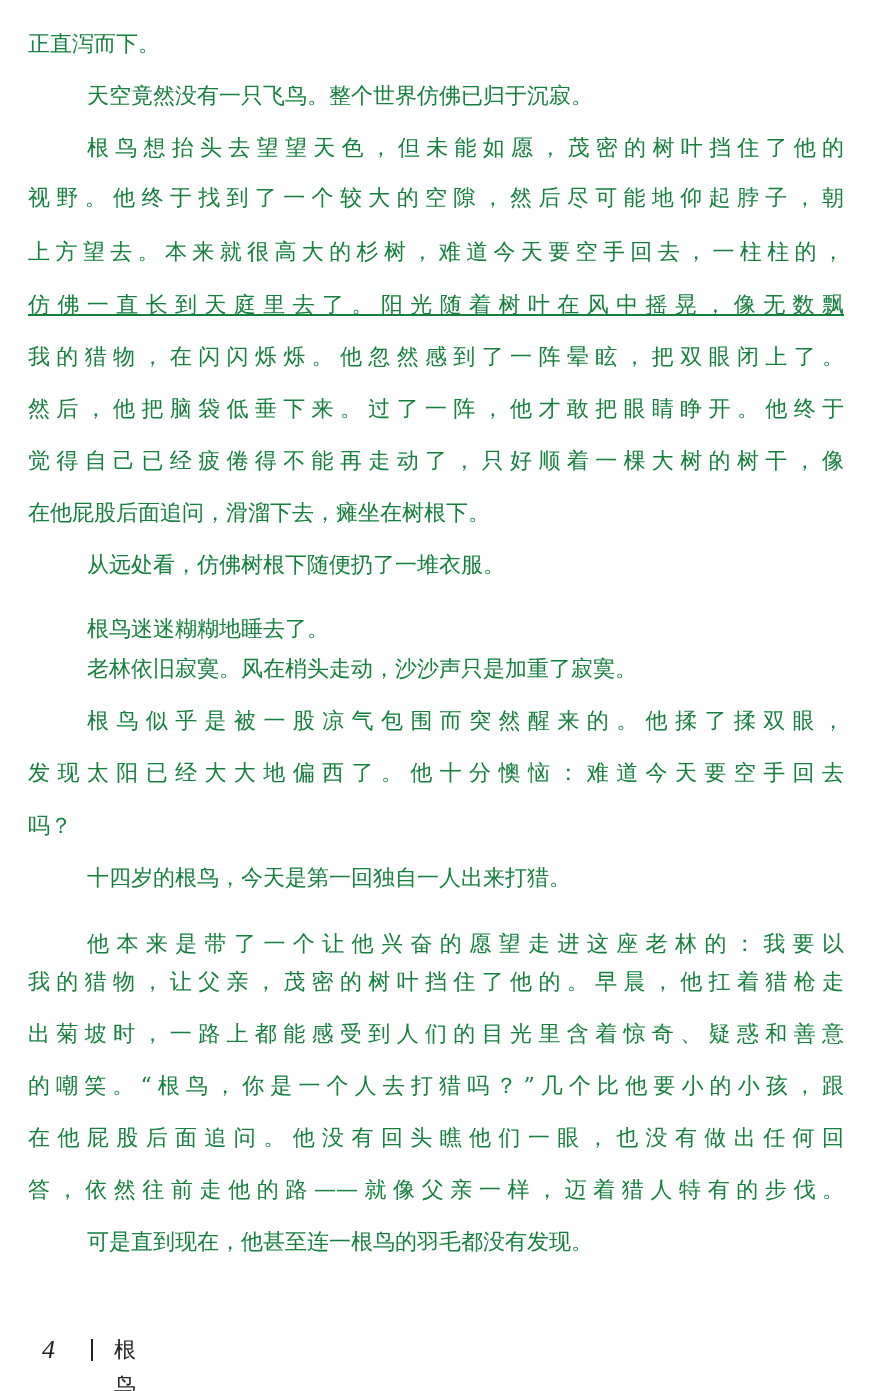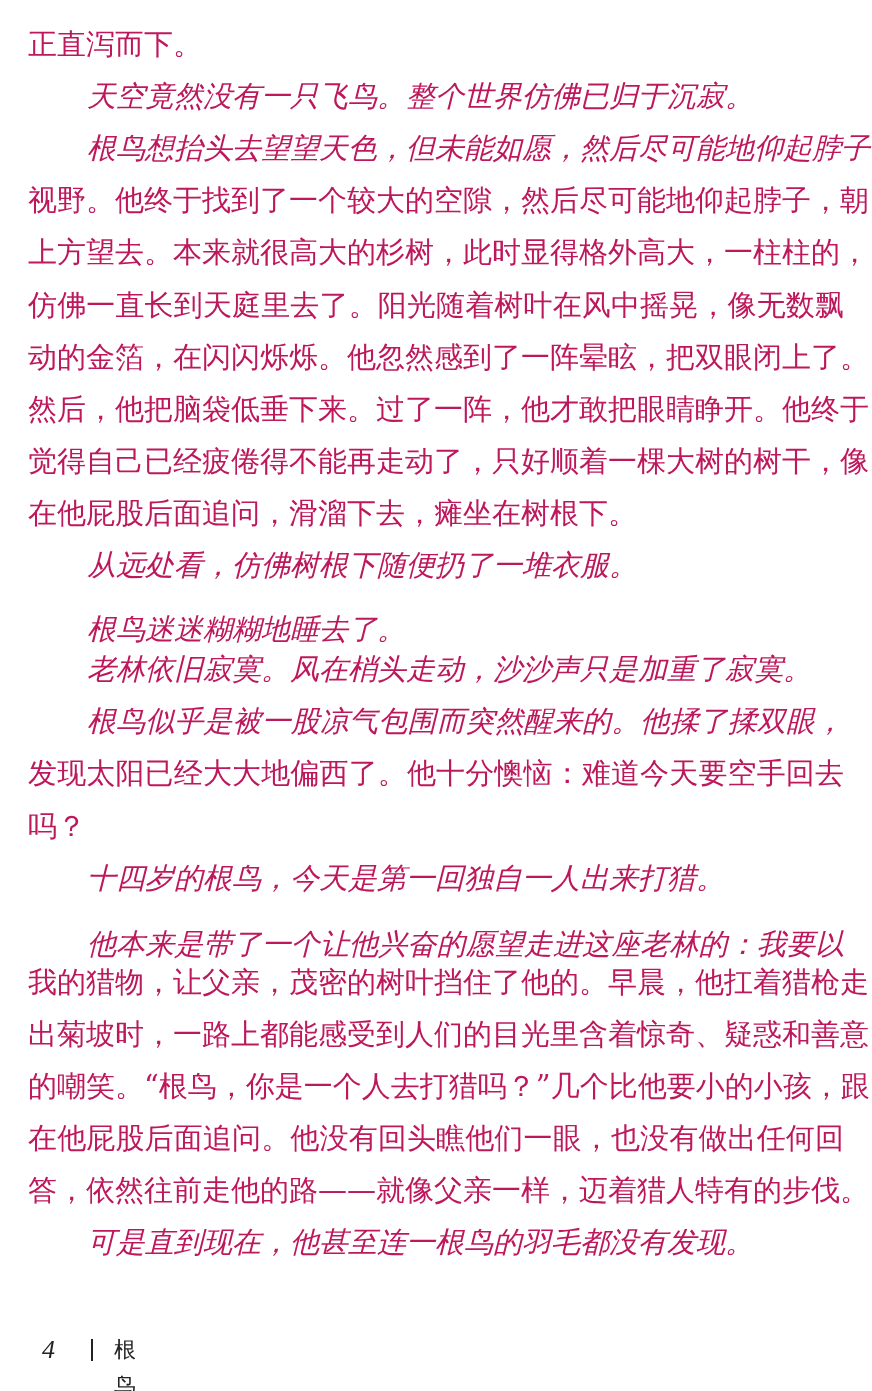--- a/index.html
+++ b/index.html
@@ -4,49 +4,49 @@
 <style>
   html, body { margin: 0; padding: 0; background: #ffffff; }
   body { width: 872px; height: 1391px; position: relative; overflow: hidden; }
   .page { position: absolute; left: 0; top: 0; width: 872px; height: 1391px; }
   .line {
     position: absolute;
     left: 28px;
     width: 816px;
     height: 52px;
     font-family: "DejaVu Serif", "Liberation Serif", serif;
-    font-size: 29px;
+    font-size: 22px;
     line-height: 52px;
-    color: #be185d;
+    color: #15803d;
     white-space: nowrap;
     letter-spacing: 0px;
     text-align: justify;
     text-align-last: justify;
   }
-  .line.indent { left: 87px; width: 757px; font-style: italic; }
+  .line.indent { left: 87px; width: 757px; }
   .line.last { text-align-last: left; }
   .footer { position: absolute; top: 1332px; left: 40px; height: 40px;
     font-family: "DejaVu Sans", "Liberation Sans", sans-serif; color: #222; }
   .pageno { position: absolute; left: 2px; top: 0; font-family: "Liberation Serif", serif;
     font-style: italic; font-size: 26px; line-height: 36px; }
   .rule { position: absolute; left: 51px; top: 7px; width: 2px; height: 22px; background: #222; }
   .runhead { position: absolute; left: 74px; top: 0; font-size: 22px; line-height: 36px; letter-spacing: 18px; }
 </style>
 </head>
 <body>
 
 <div class="page">
   <div id="body-text">
       <div class="line last" style="top: 18px;">正直泻而下。</div>
       <div class="line indent last" style="top: 70.1px;">天空竟然没有一只飞鸟。整个世界仿佛已归于沉寂。</div>
-      <div class="line indent" style="top: 122.2px;">根鸟想抬头去望望天色，但未能如愿，然后尽可能地仰起脖子</div>
-      <div class="line" style="top: 174.3px;">视野。他终于找到了一个较大的空隙，然后尽可能地仰起脖子，朝</div>
-      <div class="line" style="top: 226.4px;">上方望去。本来就很高大的杉树，此时显得格外高大，一柱柱的，</div>
-      <div class="line" style="top: 278.5px;">仿佛一直长到天庭里去了。阳光随着树叶在风中摇晃，像无数飘</div>
-      <div class="line" style="top: 330.6px;">动的金箔，在闪闪烁烁。他忽然感到了一阵晕眩，把双眼闭上了。</div>
+      <div class="line indent" style="top: 122.2px;">根鸟想抬头去望望天色，但未能如愿，茂密的树叶挡住了他的</div>
+      <div class="line" style="top: 174.3px; font-family: Liberation Mono, monospace;">视野。他终于找到了一个较大的空隙，然后尽可能地仰起脖子，朝</div>
+      <div class="line" style="top: 226.4px;">上方望去。本来就很高大的杉树，难道今天要空手回去，一柱柱的，</div>
+      <div class="line" style="top: 278.5px; text-decoration: underline;">仿佛一直长到天庭里去了。阳光随着树叶在风中摇晃，像无数飘</div>
+      <div class="line" style="top: 330.6px;">我的猎物，在闪闪烁烁。他忽然感到了一阵晕眩，把双眼闭上了。</div>
       <div class="line" style="top: 382.7px;">然后，他把脑袋低垂下来。过了一阵，他才敢把眼睛睁开。他终于</div>
       <div class="line" style="top: 434.8px;">觉得自己已经疲倦得不能再走动了，只好顺着一棵大树的树干，像</div>
       <div class="line last" style="top: 486.9px;">在他屁股后面追问，滑溜下去，瘫坐在树根下。</div>
       <div class="line indent last" style="top: 539px;">从远处看，仿佛树根下随便扔了一堆衣服。</div>
       <div class="line indent last" style="top: 603px;">根鸟迷迷糊糊地睡去了。</div>
       <div class="line indent last" style="top: 643.2px;">老林依旧寂寞。风在梢头走动，沙沙声只是加重了寂寞。</div>
       <div class="line indent" style="top: 695.3px;">根鸟似乎是被一股凉气包围而突然醒来的。他揉了揉双眼，</div>
       <div class="line" style="top: 747.4px;">发现太阳已经大大地偏西了。他十分懊恼：难道今天要空手回去</div>
       <div class="line last" style="top: 799.5px;">吗？</div>
       <div class="line indent last" style="top: 851.6px;">十四岁的根鸟，今天是第一回独自一人出来打猎。</div>

